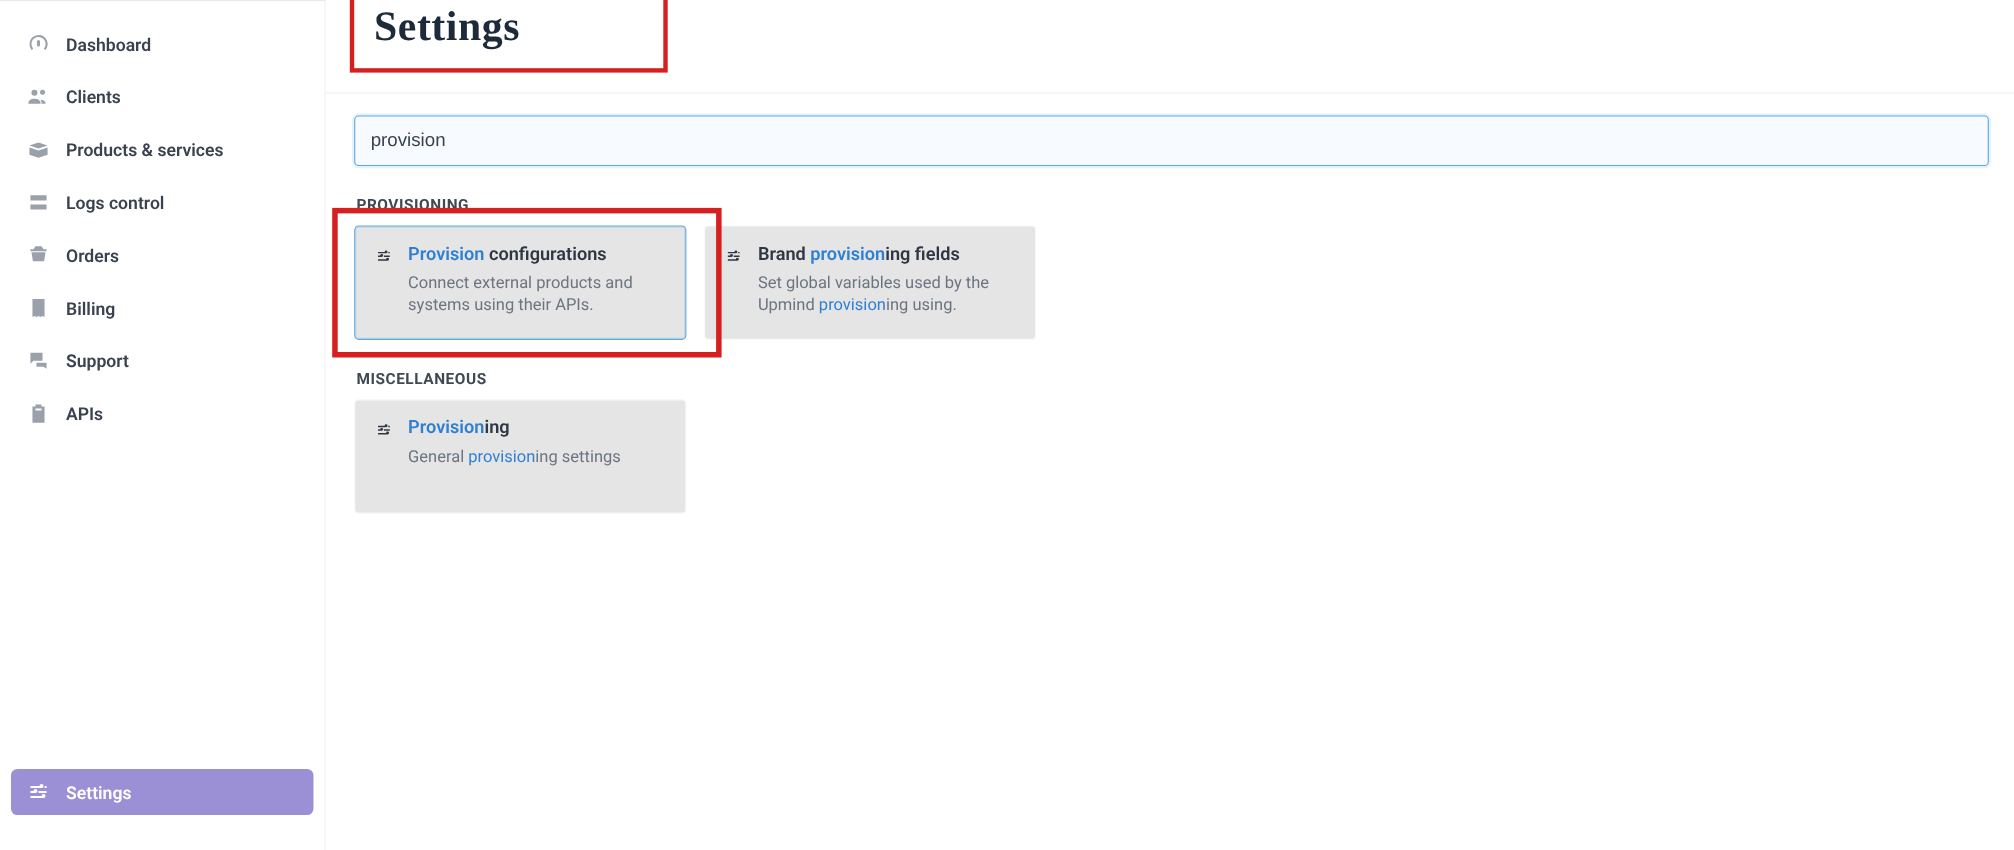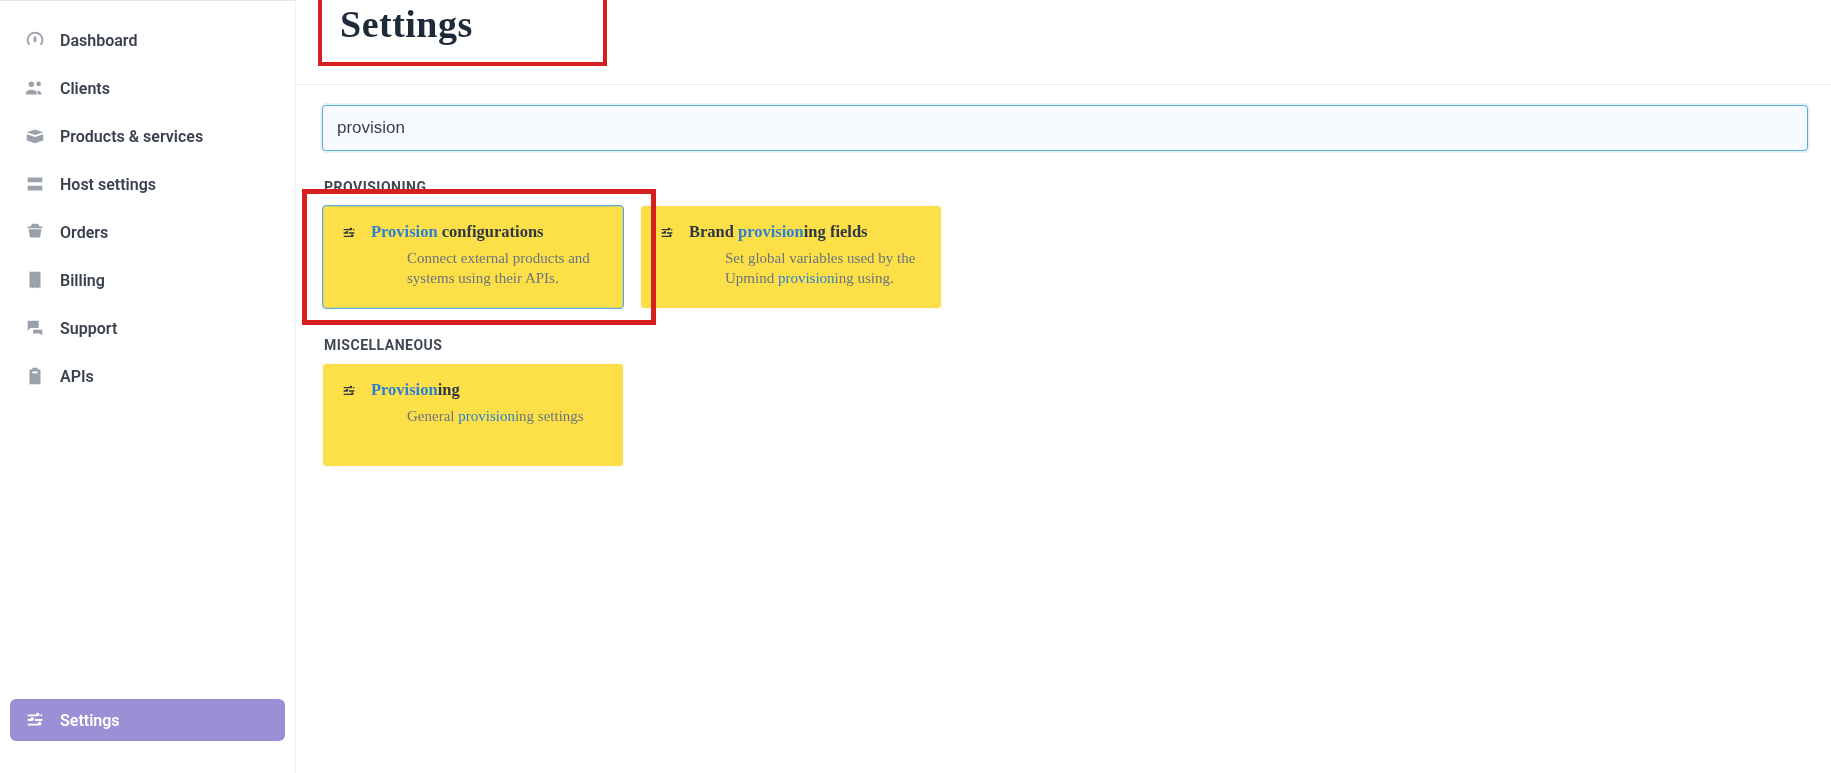--- a/index.html
+++ b/index.html
@@ -102,47 +102,45 @@
   }
 
   .card-row {
     display: flex;
     flex-wrap: wrap;
     gap: 16px;
   }
   .card {
     width: 302px;
     min-height: 104px;
-    background: #fde047;
+    background: #e5e5e5;
     border: 1px solid #f6f8fa;
     border-radius: 4px;
     padding: 16px 18px;
     cursor: pointer;
     display: flex;
     gap: 12px;
-    font-family: Liberation Serif, serif;
   }
   .card .ci { flex: 0 0 18px; padding-top: 3px; }
   .card .ci svg { width: 16px; height: 16px; fill: #2e3742; }
   .card.selected {
     border: 1px solid #5aa8e0;
     box-shadow: 0 0 0 1px rgba(90,168,224,.25) inset;
   }
   .card-title {
     font-size: 16.5px;
     font-weight: 600;
     color: #2e3742;
   }
   .card-title .hl { color: #2f80d2; }
   .card-desc {
     font-size: 15px;
     color: #6b7480;
     margin-top: 6px;
     line-height: 1.35;
-    margin-left: 36px;
   }
   .card-desc .hl { color: #2f80d2; }
 
   
   .card-annot {
     position: relative;
   }
   .card-annot::after{
     content:"";
     position:absolute;
@@ -185,21 +183,21 @@
         </span>
         <span>Products &amp; services</span>
       </div>
 
       <div class="sidebar-item">
         <span class="mi">
           <svg viewBox="0 0 24 24">
               <path d="M4 5h16v5H4V5zm0 9h16v5H4v-5zm3-6a1 1 0 110 2 1 1 0 010-2zm0 9a1 1 0 110 2 1 1 0 010-2z"></path>
             </svg>
         </span>
-        <span>Host settings</span>
+        <span>Logs control</span>
       </div>
 
       <div class="sidebar-item">
         <span class="mi">
           <svg viewBox="0 0 24 24">
               <path d="M5 9h14l-1.5 9h-11L5 9zm2-3l2-3h6l2 3h3v2H4V6h3z"></path>
             </svg>
         </span>
         <span>Orders</span>
       </div>

